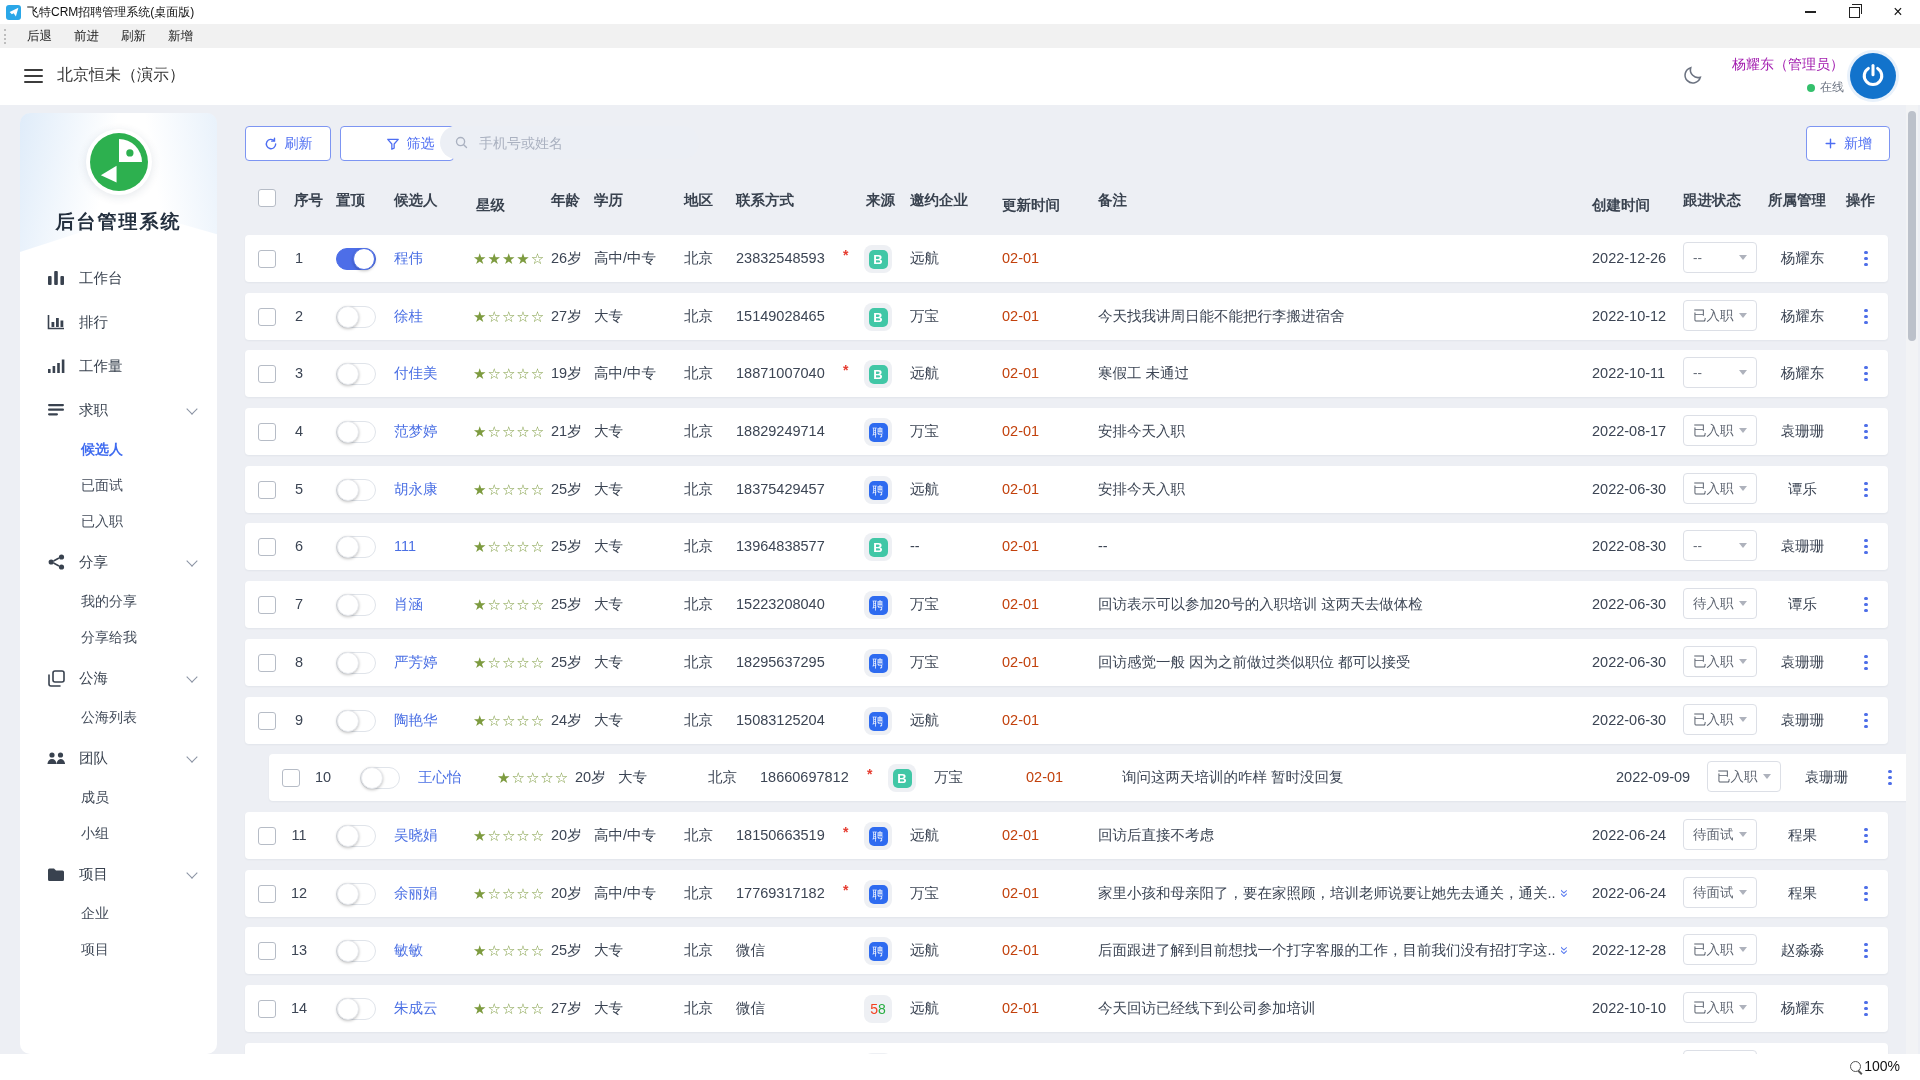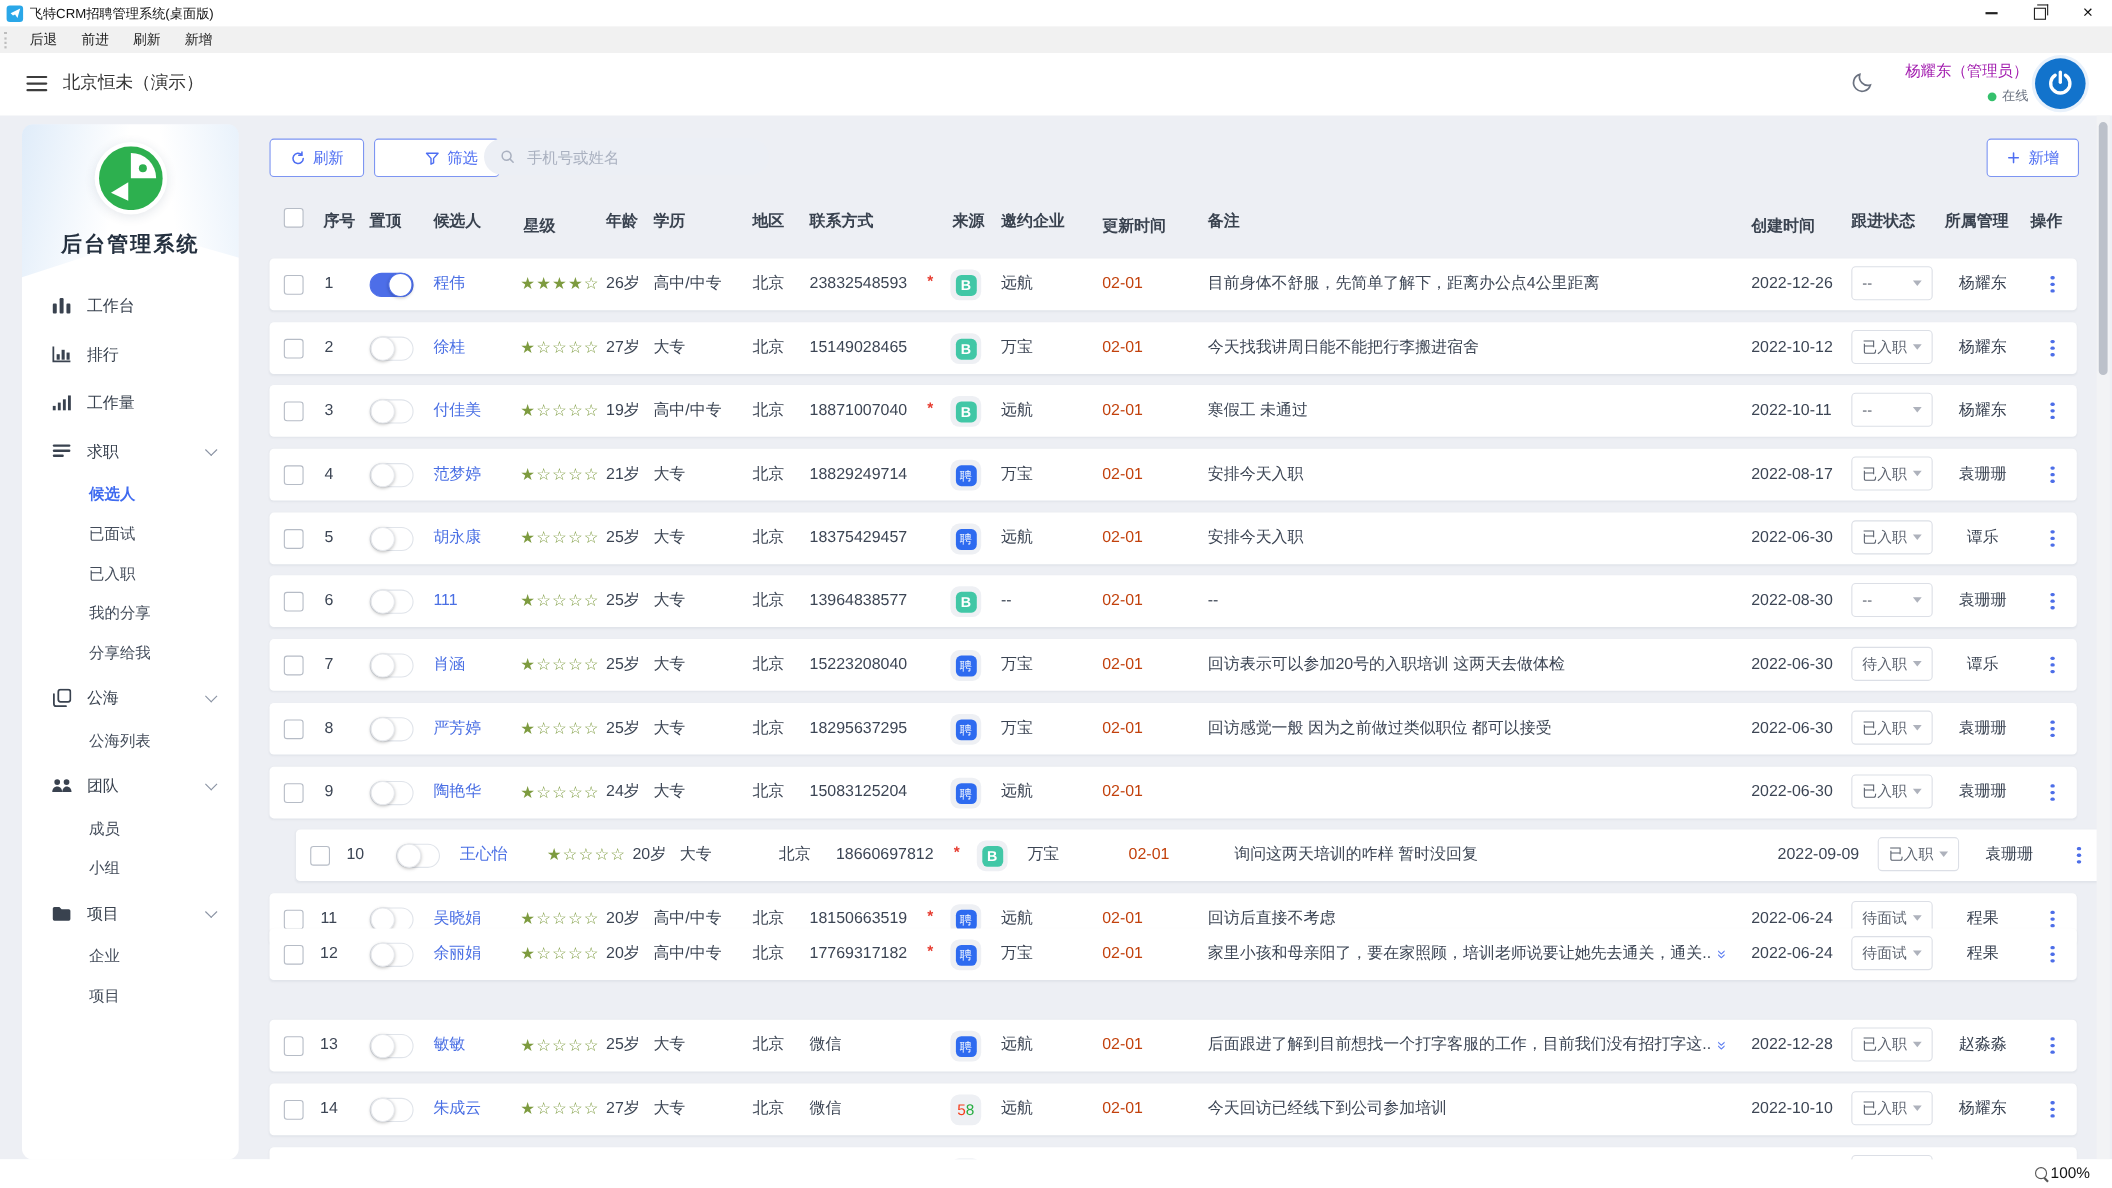--- a/index.html
+++ b/index.html
@@ -203,20 +203,32 @@
               <rect x="1" y="5.6" width="16" height="2.2" rx="1.1" fill="#39424f"></rect>
               <rect x="1" y="10.2" width="10" height="2.2" rx="1.1" fill="#39424f"></rect>
             </svg>
           </span>
           <span>求职</span>
           <span class="chev"></span>
         </div>
         <div class="sub-item active">候选人</div>
         <div class="sub-item">已面试</div>
         <div class="sub-item">已入职</div>
+        <div class="nav-item">
+          <span class="nicon">
+            <svg width="17" height="16" viewBox="0 0 17 16">
+              <circle cx="3.2" cy="8" r="2.6" fill="#39424f"></circle>
+              <circle cx="13.5" cy="3" r="2.6" fill="#39424f"></circle>
+              <circle cx="13.5" cy="13" r="2.6" fill="#39424f"></circle>
+              <path d="M5.5 7 11 4 M5.5 9 11 12" stroke="#39424f" stroke-width="1.5"></path>
+            </svg>
+          </span>
+          <span>分享</span>
+          <span class="chev"></span>
+        </div>
         <div class="sub-item">我的分享</div>
         <div class="sub-item">分享给我</div>
         <div class="nav-item">
           <span class="nicon">
             <svg width="17" height="17" viewBox="0 0 17 17">
               <rect x="5" y="1" width="11" height="11" rx="2" fill="none" stroke="#39424f" stroke-width="1.6"></rect>
               <path d="M12 16H3a2 2 0 0 1-2-2V5" fill="none" stroke="#39424f" stroke-width="1.6" stroke-linecap="round"></path>
             </svg>
           </span>
           <span>公海</span>
@@ -318,21 +330,20 @@
     <span class="cell age">26岁</span>
     <span class="cell edu">高中/中专</span>
     <span class="cell region">北京</span>
     <span class="cell phone">23832548593</span>
     <span class="flag">*</span>
     <span class="source">
           <span class="badge-boss">B</span>
         </span>
     <span class="cell comp">远航</span>
     <span class="cell upd">02-01</span>
-    <span class="cell remark">目前身体不舒服，先简单了解下，距离办公点4公里距离</span>
 
     <span class="cell created">2022-12-26</span>
     <span class="status-dd">
           <span>--</span>
           <span class="caret"></span>
         </span>
     <span class="cell manager">杨耀东</span>
     <span class="dots">
           <i></i>
           <i></i>
@@ -662,21 +673,21 @@
           <span class="caret"></span>
         </span>
     <span class="cell manager">程果</span>
     <span class="dots">
           <i></i>
           <i></i>
           <i></i>
         </span>
   </div>
 
-  <div class="row" style="top: 844px; text-decoration: underline;">
+  <div class="row" style="top: 870px; text-decoration: underline;">
     <span class="cbx"></span>
     <span class="cell idx">12</span>
     <span class="toggle">
           <span class="knob"></span>
         </span>
     <a class="cell name">余丽娟</a>
     <span class="cell stars">★☆☆☆☆</span>
     <span class="cell age">20岁</span>
     <span class="cell edu">高中/中专</span>
     <span class="cell region">北京</span>

